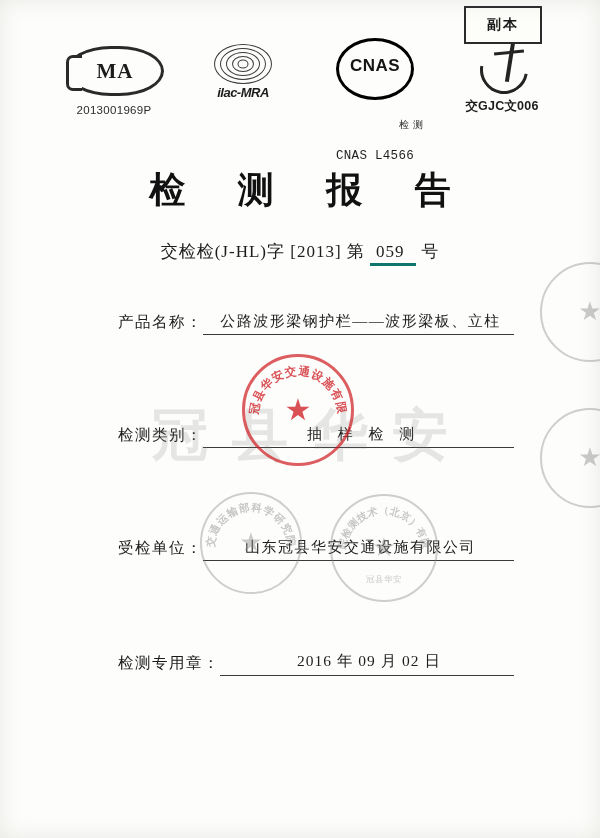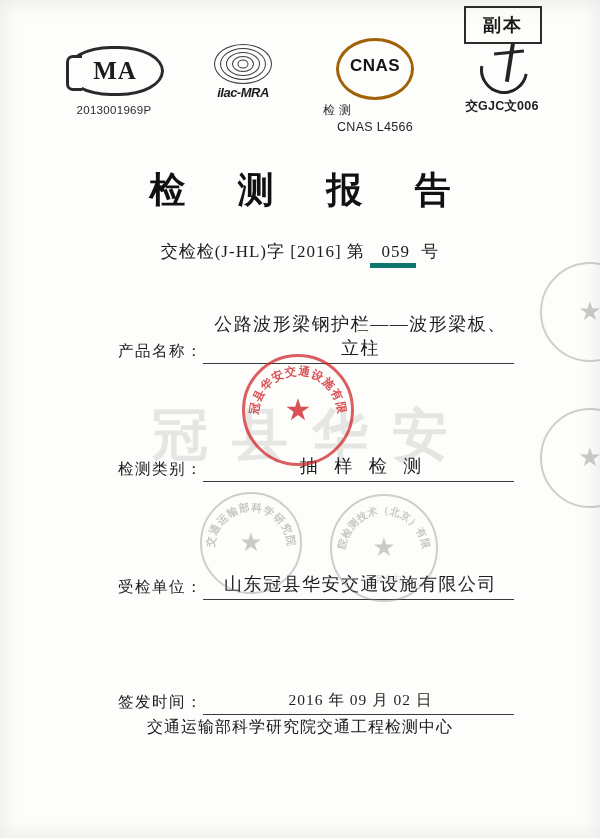--- a/index.html
+++ b/index.html
@@ -51,21 +51,21 @@
 
   .cma-mark {
     width: 92px; height: 44px;
     border: 3px solid #2a2a2a;
     border-radius: 50% / 55%;
     display: flex;
     align-items: center;
     justify-content: center;
     font-family: "Liberation Serif", serif;
     font-weight: bold;
-    font-size: 25px;
+    font-size: 21px;
     letter-spacing: 1px;
     color: #1c1c1c;
     position: relative;
     margin: 0 auto;
   }
   .cma-mark .bar {
     position: absolute;
     left: -3px;
     top: 6px;
     width: 13px;
@@ -123,21 +123,21 @@
 
   .cnas-mark {
     position: relative;
     width: 104px;
     margin: 0 auto;
   }
   .cnas-circle {
     width: 72px;
     height: 56px;
     margin: 0 auto;
-    border: 3px solid #a16207;
+    border: 3px solid #000000;
     border-radius: 50%;
     position: relative;
     overflow: hidden;
   }
   .cnas-circle .gap {
     position: absolute;
     right: -5px;
     top: 14px;
     width: 20px;
     height: 12px;
@@ -150,32 +150,32 @@
     top: 15px;
     width: 100%;
     text-align: center;
     font-family: "Liberation Sans", sans-serif;
     font-weight: bold;
     font-size: 17px;
     letter-spacing: 0.5px;
     color: #151515;
   }
   .cnas-sub1 {
-    margin-top: 2px;
-    font-size: 12px;
+    margin-top: 18px;
+    font-size: 10px;
     letter-spacing: 4px;
-    text-align: left;
+    text-align: right;
     color: #2b2b2b;
   }
   .cnas-sub2 {
-    margin-top: 1px;
+    margin-top: 17px;
     font-size: 12.5px;
     letter-spacing: 0.3px;
     text-align: center;
-    font-family: Liberation Sans, sans-serif;
+    font-family: Liberation Mono, monospace;
     color: #1f1f1f;
   }
 
   .jgjc-mark {
     position: relative;
     width: 112px;
     margin: 0 auto;
   }
   .jgjc-glyph {
     width: 60px;
@@ -222,21 +222,21 @@
     position: absolute;
     top: 6px;
     right: 58px;
     width: 74px;
     height: 34px;
     border: 2px solid #2b2b2b;
     display: flex;
     align-items: center;
     justify-content: center;
     gap: 8px;
-    font-size: 18px;
+    font-size: 14px;
     font-weight: bold;
     letter-spacing: 2px;
     color: #1a1a1a;
     background: rgba(253,253,251,0.4);
   }
 
   
   .title {
     position: absolute;
     top: 166px;
@@ -255,25 +255,25 @@
     position: absolute;
     top: 240px;
     left: 0;
     width: 100%;
     text-align: center;
     font-size: 17px;
     color: #1c1c1c;
     letter-spacing: 1px;
   }
   .doc-no .u {
-    border-bottom: 5px solid #0f766e;
+    border-bottom: 3px solid #0f766e;
     padding: 0 6px 1px 6px;
     display: inline-block;
     min-width: 34px;
-    text-align: right;
+    text-align: left;
   }
 
   
   .fields {
     position: absolute;
     top: 312px;
     left: 118px;
     right: 86px;
   }
   .frow {
@@ -286,21 +286,21 @@
   }
   .flabel {
     white-space: nowrap;
     padding-bottom: 2px;
   }
   .fvalue {
     flex: 1;
     border-bottom: 1px solid #3a3a3a;
     padding: 0 6px 3px 10px;
     text-align: center;
-    font-size: 18px;
+    font-size: 15px;
     letter-spacing: 1.5px;
     color: #1e1e1e;
     min-height: 19px;
   }
   .fvalue.wide-letter { letter-spacing: 6px; text-indent: 6px; }
   .date-line {
     flex: 1;
     border-bottom: 1px solid #3a3a3a;
     padding: 0 6px 3px 10px;
     text-align: center;
@@ -441,21 +441,21 @@
       </div>
     </div>
   </div>
 
   <div class="fuben">副本</div>
 
   <div class="title">检 测 报 告</div>
 
   <div class="doc-no">
     <span>交检检(J-HL)字</span>
-    <span>[2016]</span>
+    <span>[2013]</span>
     <span>第</span>
     <span class="u">059</span>
     <span>号</span>
   </div>
 
   <div class="fields">
 
     <div class="frow">
       <span class="flabel">产品名称：</span>
       <span class="fvalue">公路波形梁钢护栏——波形梁板、立柱</span>
@@ -465,27 +465,26 @@
       <span class="flabel">检测类别：</span>
       <span class="fvalue wide-letter">抽 样 检 测</span>
     </div>
 
     <div class="frow">
       <span class="flabel">受检单位：</span>
       <span class="fvalue">山东冠县华安交通设施有限公司</span>
     </div>
 
     <div class="frow">
-      <span class="flabel">签发时间：</span>
+      <span class="flabel">检测专用章：</span>
       <span class="date-line">2016 年 09 月 02 日</span>
     </div>
   </div>
 
   <div class="footer">
-    <div>交通运输部科学研究院交通工程检测中心</div>
   </div>
 
   <div class="stamp stamp-red" id="stamp-main">
     <svg class="arc" viewBox="0 0 106 106">
       <defs>
         <path id="arcMain" d="M 13,58 A 40,40 0 1 1 93,58" fill="none"></path>
       </defs>
       <text font-size="11.5" fill="rgba(206,32,38,0.78)" letter-spacing="1">
         <textPath href="#arcMain" startOffset="50%" text-anchor="middle">山东冠县华安交通设施有限公司</textPath>
       </text>

